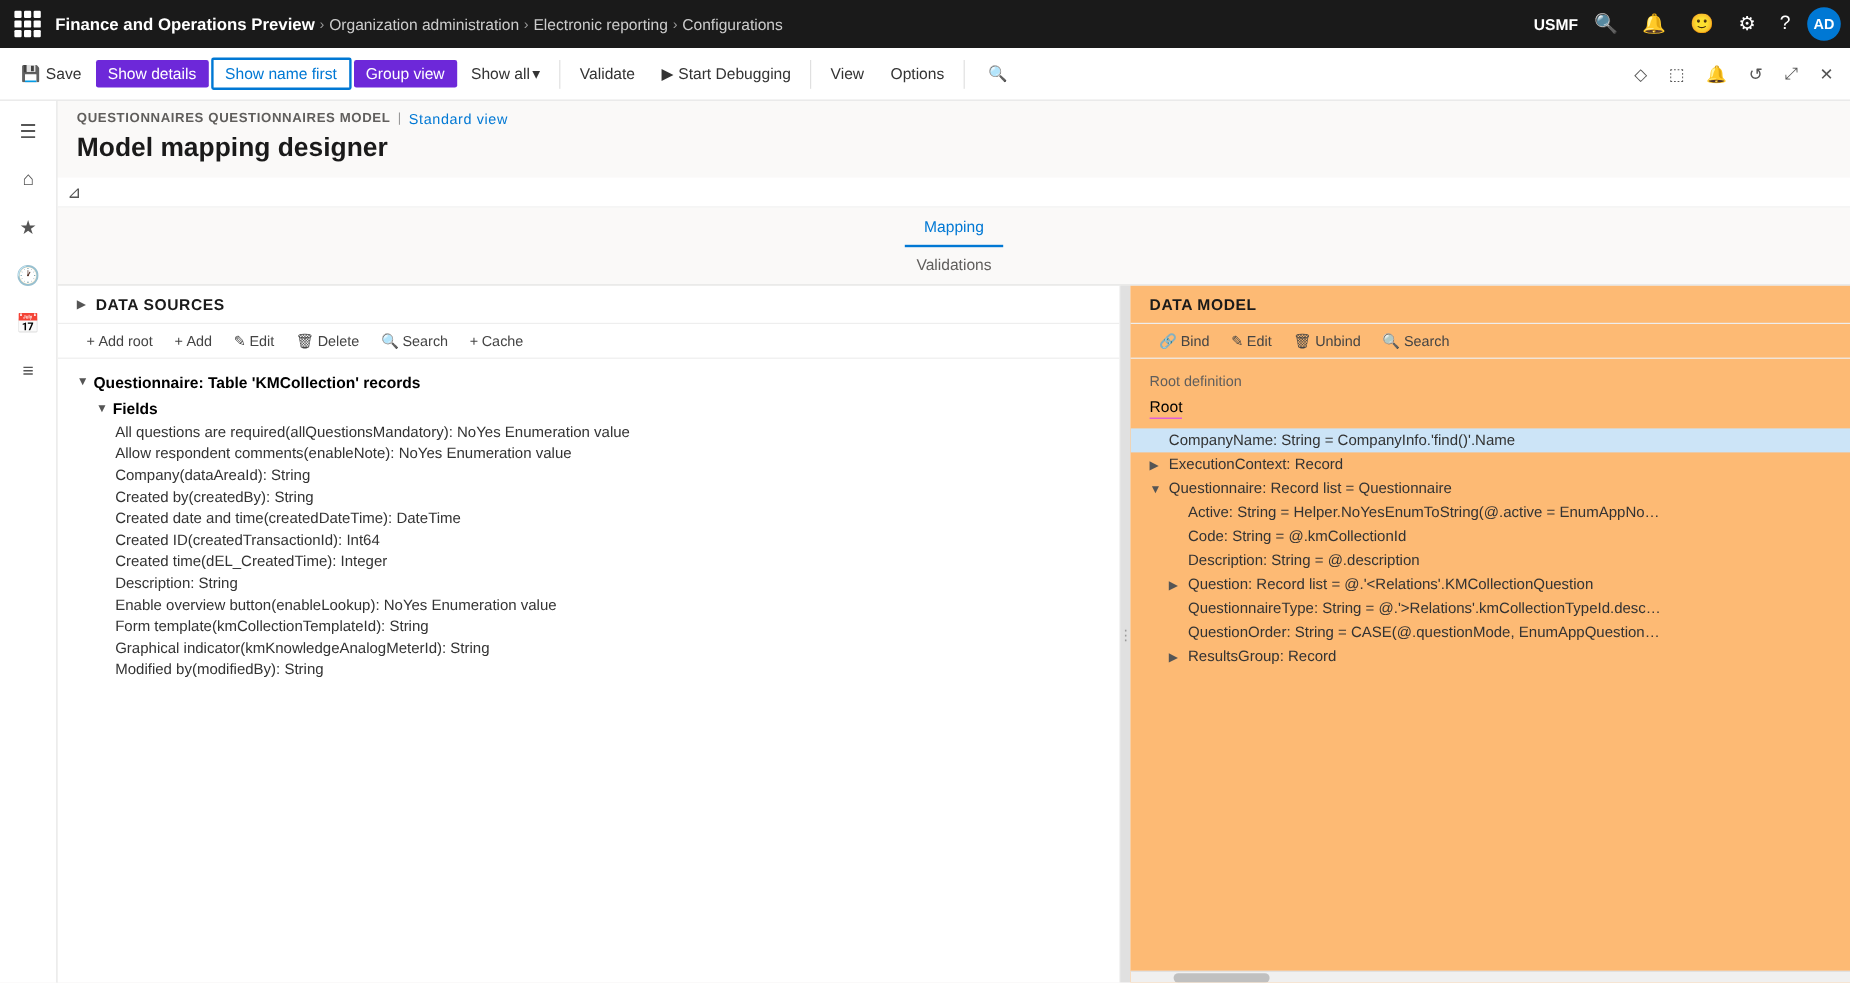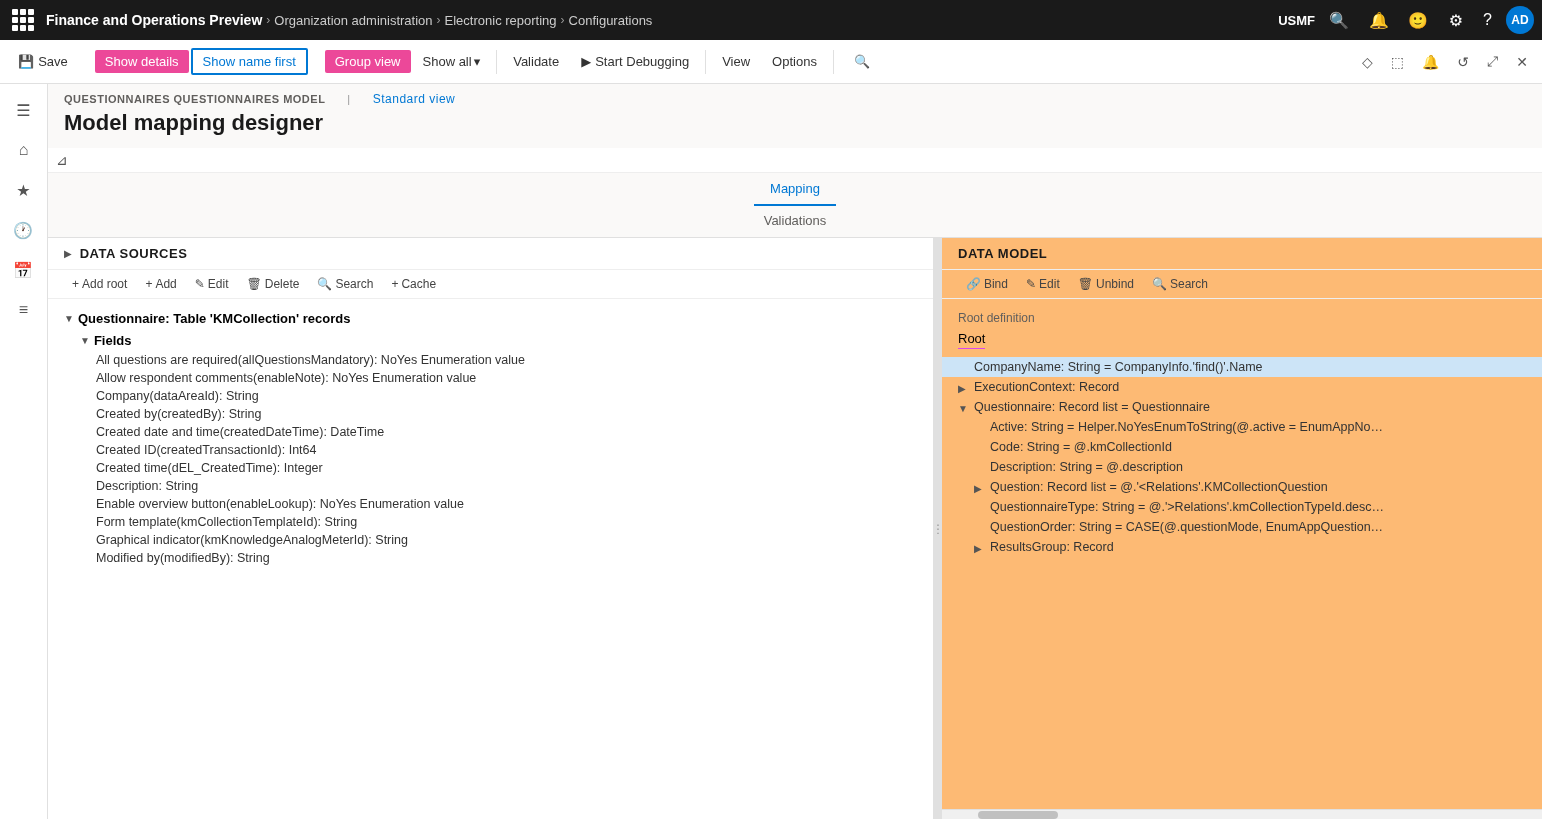--- a/index.html
+++ b/index.html
@@ -25,42 +25,42 @@
     
     .toolbar {
       display: flex; align-items: center; background: #fff; border-bottom: 1px solid #e0e0e0;
       height: 44px; padding: 0 8px; gap: 2px;
     }
     .toolbar-btn {
       display: flex; align-items: center; gap: 4px; padding: 4px 10px; border: none;
       background: none; cursor: pointer; font-size: 13px; color: #333; border-radius: 2px;
       white-space: nowrap;
     }
-    .toolbar-btn.primary { background: #ec4899; color: #fff; margin-left: 15px; }
+    .toolbar-btn.primary { background: #6d28d9; color: #fff; }
     .toolbar-btn.active-outline { border: 2px solid #0078d4; color: #0078d4; }
     .toolbar-sep { width: 1px; height: 24px; background: #e0e0e0; margin: 0 4px; }
     .show-all-btn { display: flex; align-items: center; gap: 2px; }
     .toolbar-search { margin-left: 4px; }
 
     
     .main-layout { display: flex; height: calc(100vh - 84px); }
 
     
     .left-sidebar {
       width: 48px; background: #fff; border-right: 1px solid #e0e0e0;
       display: flex; flex-direction: column; align-items: center; padding-top: 8px; gap: 4px;
     }
     .sidebar-icon { width: 36px; height: 36px; display: flex; align-items: center; justify-content: center; cursor: pointer; border-radius: 2px; font-size: 16px; color: #555; }
 
     
     .content-area { flex: 1; display: flex; flex-direction: column; overflow: hidden; background: #faf9f8; }
 
     
     .page-breadcrumb {
-      display: flex; align-items: center; padding: 8px 16px 0; gap: 22px;
+      display: flex; align-items: center; padding: 8px 16px 0; gap: 6px;
       font-size: 11px; color: #605e5c; font-weight: 600; letter-spacing: 0.5px;
     }
     .page-breadcrumb span { text-transform: uppercase; }
 
     
     .page-title-row { padding: 4px 16px 12px; }
     .page-title { font-size: 22px; font-weight: 600; color: #1a1a1a; }
 
     
     .tab-row { display: flex; align-items: center; padding: 0 16px; border-bottom: 1px solid #e0e0e0; background: #faf9f8; flex-direction: column; }

